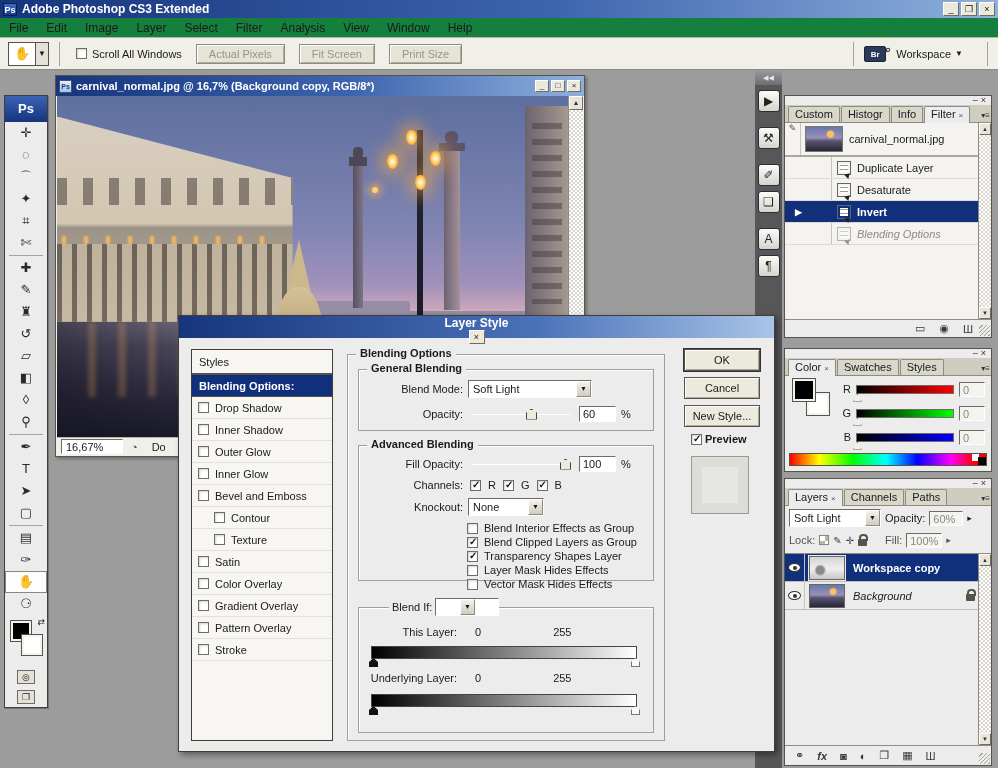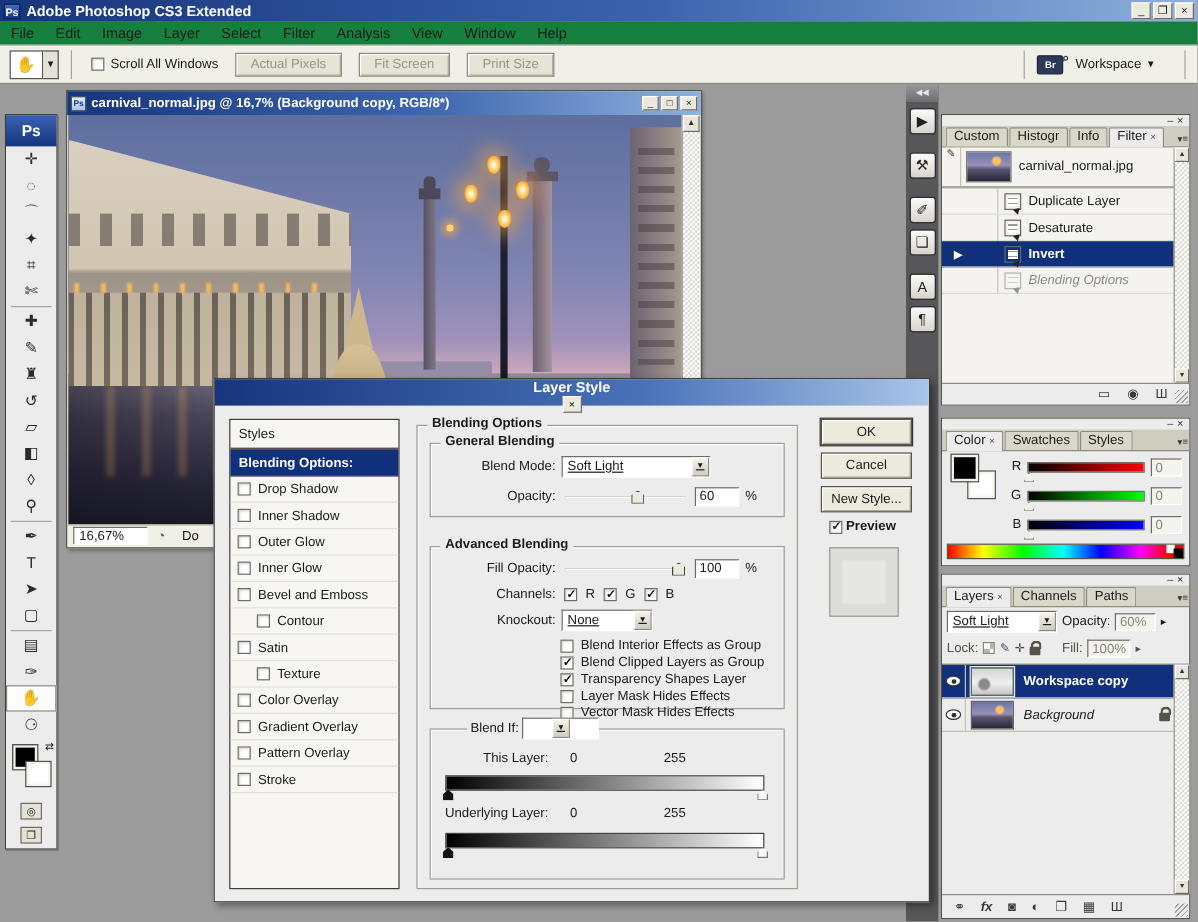--- a/index.html
+++ b/index.html
@@ -100,21 +100,21 @@
   #styles-list { position:absolute; left:12px; top:33px; width:142px; height:392px; background:#f7f6f2; border:1px solid #403e36; }
   .sl-header { height:25px; line-height:25px; padding-left:7px; border-bottom:2px solid #55534a; }
   .sl-selected { height:22px; line-height:22px; padding-left:7px; background:#10307c; color:#fff; font-weight:bold; border-bottom:1px solid #55534a; font-size:11px; }
   .ls-item { height:22px; display:flex; align-items:center; gap:6px; padding-left:6px; border-bottom:1px solid #e2e0d8; }
   .ls-item.indent { padding-left:22px; }
 
   .group { position:absolute; border:1px solid #a29f92; box-shadow:1px 1px 0 #fff inset; }
   .gtitle { position:absolute; top:-8px; left:8px; background:#ececec; padding:0 4px; font-weight:bold; font-size:11px; white-space:nowrap; }
   .frow { position:absolute; display:flex; align-items:center; }
   .rlabel { text-align:right; white-space:nowrap; }
-  .dd { display:flex; align-items:center; background:#fff; border:1px solid; border-color:#6e6c64 #fff #fff #6e6c64; height:18px;text-decoration:underline; }
+  .dd { display:flex; align-items:center; background:#fff; border:1px solid; border-color:#6e6c64 #fff #fff #6e6c64; height:18px; }
   .dd .val { flex:1; padding:0 4px; white-space:nowrap; overflow:hidden; }
   .dd .dbtn { width:15px; height:16px; background:linear-gradient(#f4f2ea,#cfccc0); border:1px solid; border-color:#fff #8e8c80 #8e8c80 #fff; text-align:center; font-size:7px; line-height:14px; flex:none; }
   .slider { position:relative; height:13px; }
   .slider .track { position:absolute; left:0; right:0; top:6px; height:1px; background:#55534a; border-bottom:1px solid #fff; }
   .slider .thumb { position:absolute; top:1px; width:11px; height:11px; background:#ece9dd; border:1px solid #444; clip-path:polygon(50% 0,100% 38%,100% 100%,0 100%,0 38%); }
   .valbox { width:37px; height:16px; background:#fff; border:1px solid; border-color:#6e6c64 #fff #fff #6e6c64; padding:1px 3px; }
   .bif-bar { position:absolute; height:13px; border:1px solid #444; background:linear-gradient(90deg,#000,#fff); }
   .mk { position:absolute; width:9px; height:9px; clip-path:polygon(50% 0,100% 45%,100% 100%,0 100%,0 45%); }
   .mk.black { background:#111; }
   .mk.white { background:#fafaf6; box-shadow:inset 0 0 0 1px #777; }
@@ -527,27 +527,27 @@
           <span>Inner Glow</span>
         </div>
       <div class="ls-item">
           <span class="cb"></span>
           <span>Bevel and Emboss</span>
         </div>
       <div class="ls-item indent">
           <span class="cb"></span>
           <span>Contour</span>
         </div>
+      <div class="ls-item indent">
+          <span class="cb"></span>
+          <span>Texture</span>
+        </div>
       <div class="ls-item">
           <span class="cb"></span>
           <span>Satin</span>
-        </div>
-      <div class="ls-item indent">
-          <span class="cb"></span>
-          <span>Texture</span>
         </div>
       <div class="ls-item">
           <span class="cb"></span>
           <span>Color Overlay</span>
         </div>
       <div class="ls-item">
           <span class="cb"></span>
           <span>Gradient Overlay</span>
         </div>
       <div class="ls-item">
@@ -576,21 +576,21 @@
           <span class="rlabel" style="width:96px;">Opacity:</span>
           <div class="slider" style="width:100px;margin-left:8px;">
             <div class="track"></div>
             <div class="thumb" style="left:55px;"></div>
           </div>
           <div class="valbox" style="margin-left:8px;">60</div>
           <span style="margin-left:5px;">%</span>
         </div>
       </div>
 
-      <div class="group" style="left:10px;top:100px;width:296px;height:136px;">
+      <div class="group" style="left:10px;top:90px;width:296px;height:136px;">
         <span class="gtitle">Advanced Blending</span>
         <div class="frow" style="left:8px;top:10px;right:8px;">
           <span class="rlabel" style="width:96px;">Fill Opacity:</span>
           <div class="slider" style="width:100px;margin-left:8px;">
             <div class="track"></div>
             <div class="thumb" style="left:89px;"></div>
           </div>
           <div class="valbox" style="margin-left:8px;">100</div>
           <span style="margin-left:5px;">%</span>
         </div>

